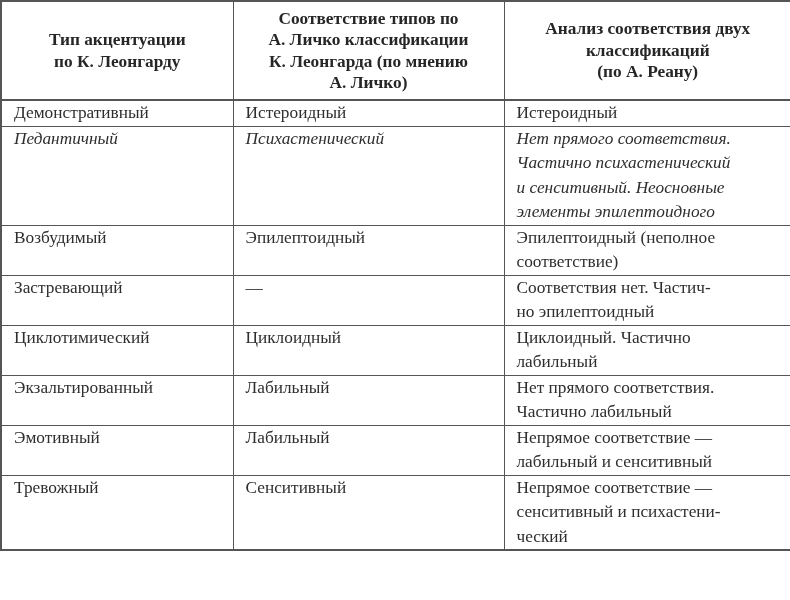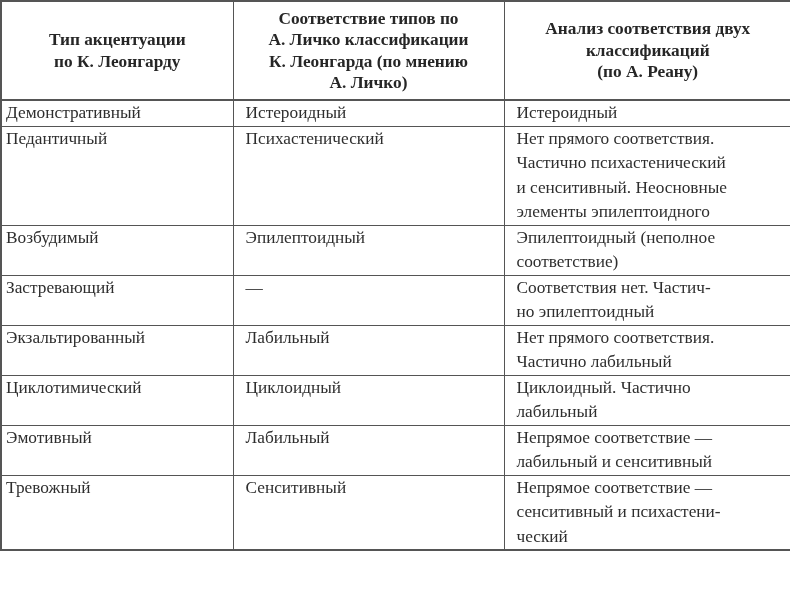--- a/index.html
+++ b/index.html
@@ -41,26 +41,26 @@
       text-align: center;
       vertical-align: middle;
       font-weight: bold;
       font-size: 17.3px;
       line-height: 21.5px;
       padding: 2px 6px 2px 6px;
       height: 93px;
       color: #262626;
     }
     thead tr { border-bottom: 2px solid #555; }
-    td.c-first { padding-left: 4px; margin-top: 32px; }
+    td.c-first { padding-left: 12px; margin-top: 32px; }
     td.c-second { padding-left: 12px; }
     td.c-third { padding-left: 12px; padding-right: 4px; }
     tr.h1 td { height: 24px; }
     tr.h2 td { height: 49px; }
-    tr.h4 td { height: 97px; }
+    tr.h4 td { height: 97px; font-style: italic; }
     .cell-text { white-space: pre-line; display: block; }
     td.c-third { border-right: none; }
     th.c-third-h { border-right: none; }
   </style>
 </head>
 <body>
 
 <table class="acc-table">
   <colgroup>
     <col class="c1">
@@ -131,40 +131,40 @@
       <td class="c-second">
           <span class="cell-text">—</span>
         </td>
       <td class="c-third">
           <span class="cell-text">Соответствия нет. Частич-
 но эпилептоидный</span>
         </td>
     </tr>
     <tr class="h2">
       <td class="c-first">
+          <span class="cell-text">Циклотимический</span>
+        </td>
+      <td class="c-second">
+          <span class="cell-text">Циклоидный</span>
+        </td>
+      <td class="c-third">
+          <span class="cell-text">Циклоидный. Частично
+лабильный</span>
+        </td>
+    </tr>
+    <tr class="h2">
+      <td class="c-first">
           <span class="cell-text">Экзальтированный</span>
         </td>
       <td class="c-second">
           <span class="cell-text">Лабильный</span>
         </td>
       <td class="c-third">
           <span class="cell-text">Нет прямого соответствия.
 Частично лабильный</span>
-        </td>
-    </tr>
-    <tr class="h2">
-      <td class="c-first">
-          <span class="cell-text">Циклотимический</span>
-        </td>
-      <td class="c-second">
-          <span class="cell-text">Циклоидный</span>
-        </td>
-      <td class="c-third">
-          <span class="cell-text">Циклоидный. Частично
-лабильный</span>
         </td>
     </tr>
     <tr class="h2">
       <td class="c-first">
           <span class="cell-text">Эмотивный</span>
         </td>
       <td class="c-second">
           <span class="cell-text">Лабильный</span>
         </td>
       <td class="c-third">

